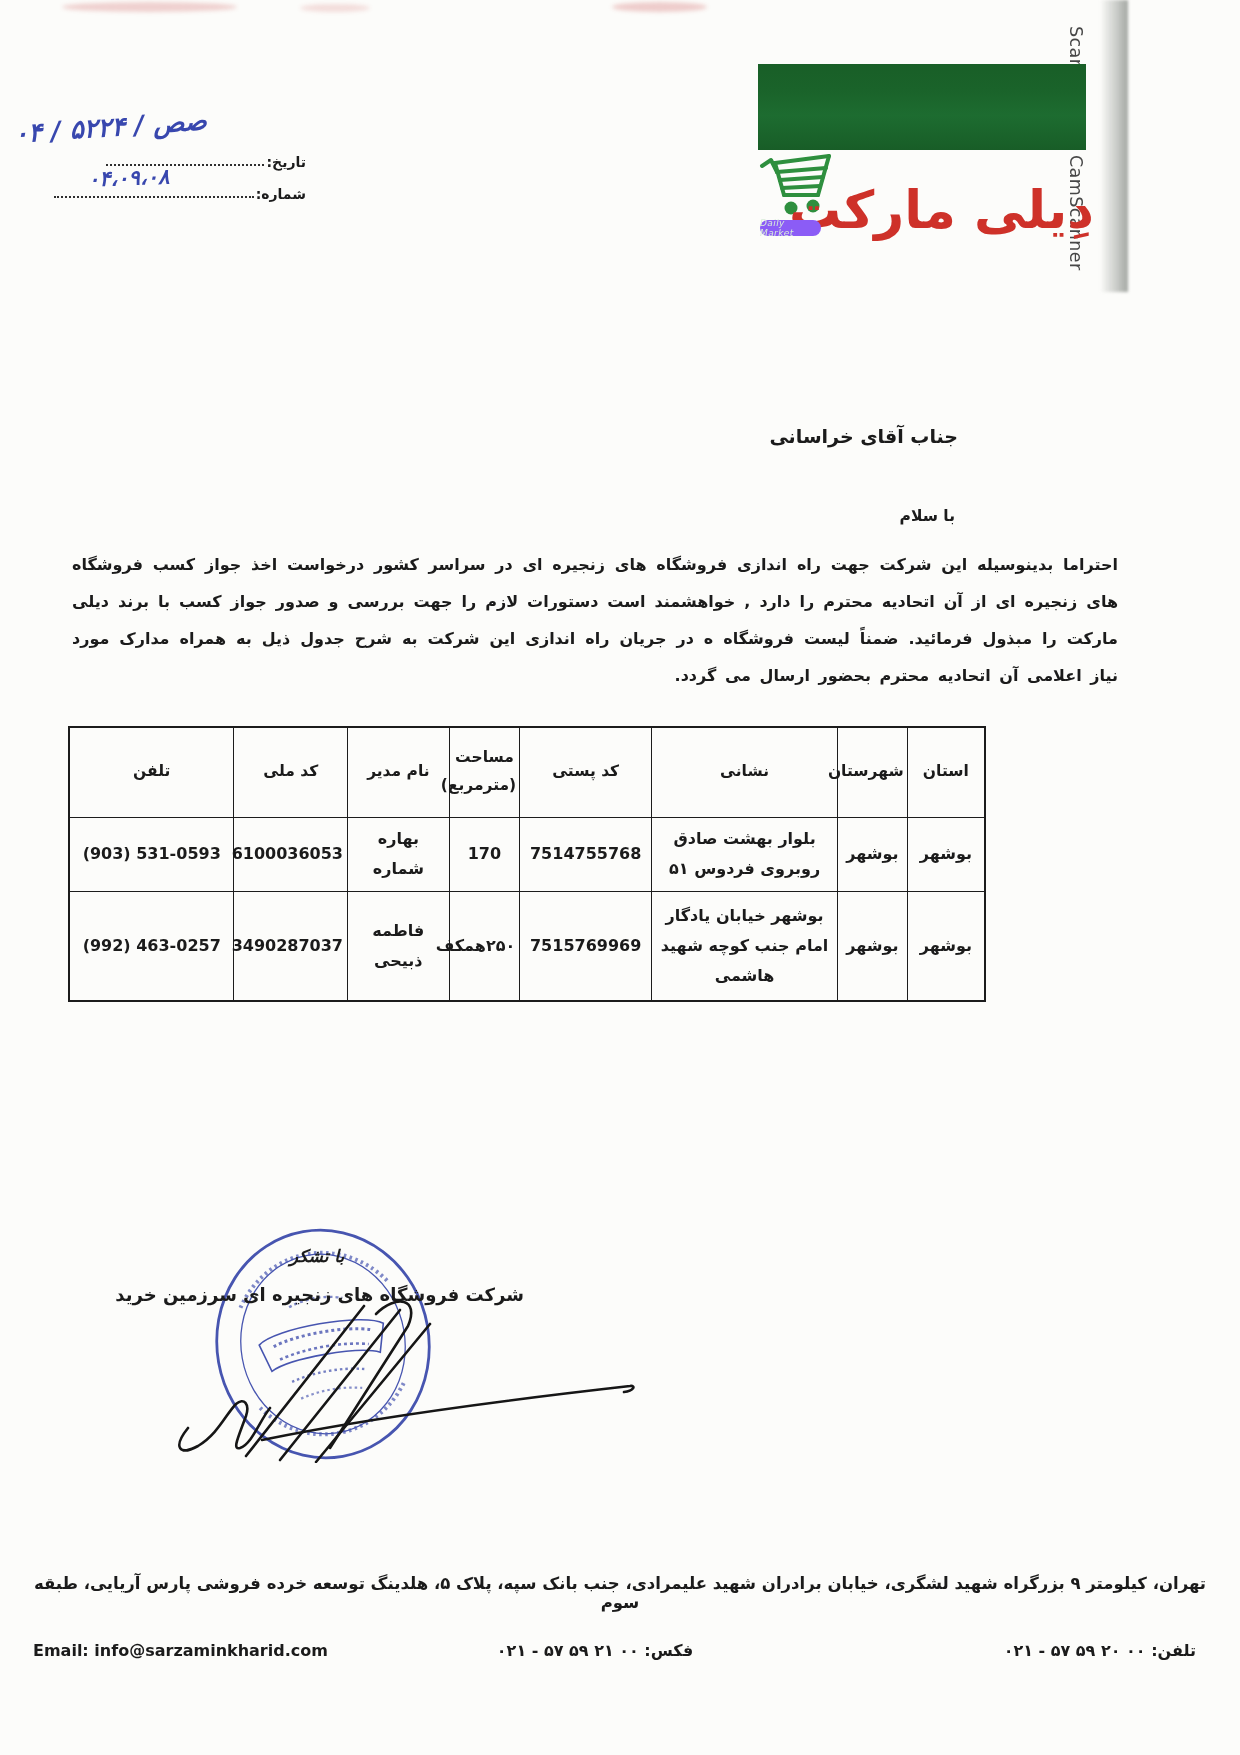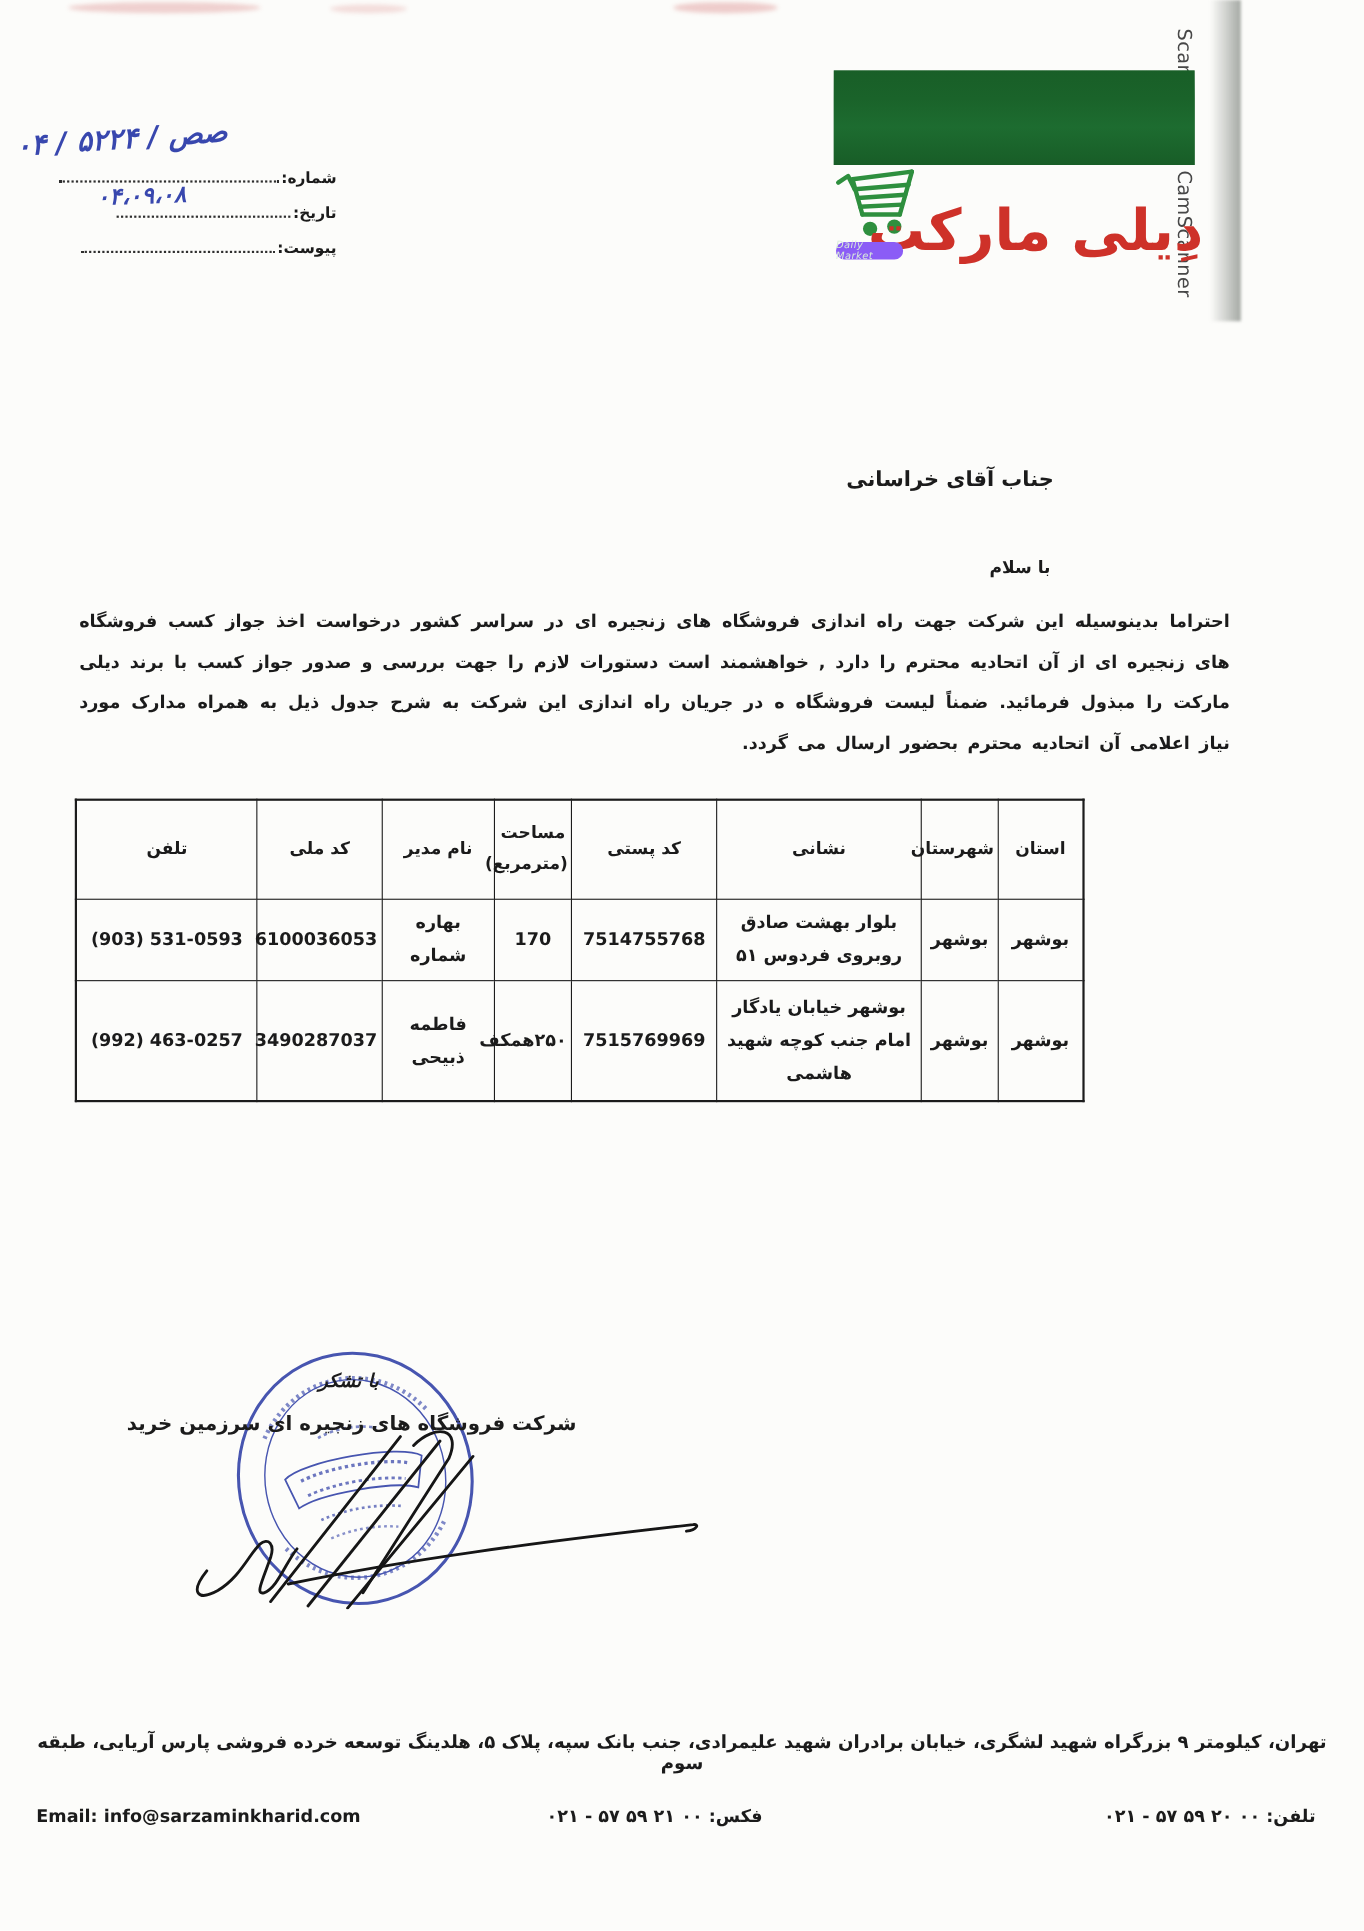--- a/index.html
+++ b/index.html
@@ -96,30 +96,26 @@
 <div class="page">
 
   <div class="edge-shadow"></div>
   <div class="red-smudge s1"></div>
   <div class="red-smudge s2"></div>
   <div class="red-smudge s3"></div>
   <div class="watermark">Scanned with CamScanner</div>
 
   <div class="ref-fields">
     <div class="ref-row">
-      <span class="ref-label">شماره:</span>
-      <span class="dots d0"></span>
-    </div>
-    <div class="ref-row">
       <span class="ref-label">تاریخ:</span>
       <span class="dots d1"></span>
     </div>
     <div class="ref-row">
-      <span class="ref-label">پیوست:</span>
-      <span class="dots d2"></span>
+      <span class="ref-label">شماره:</span>
+      <span class="dots d0"></span>
     </div>
   </div>
   <div class="hand hand-number">۰۴ / صص / ۵۲۲۴</div>
   <div class="hand hand-date">۰۴،۰۹،۰۸</div>
 
   <div>
     <div class="logo-band"></div>
     <svg class="cart" width="76" height="70" viewBox="0 0 76 70">
       <g stroke="#2e8f3e" stroke-width="4" fill="none" stroke-linecap="round" stroke-linejoin="round">
         <path d="M5,16 L14,10 L20,22"></path>

